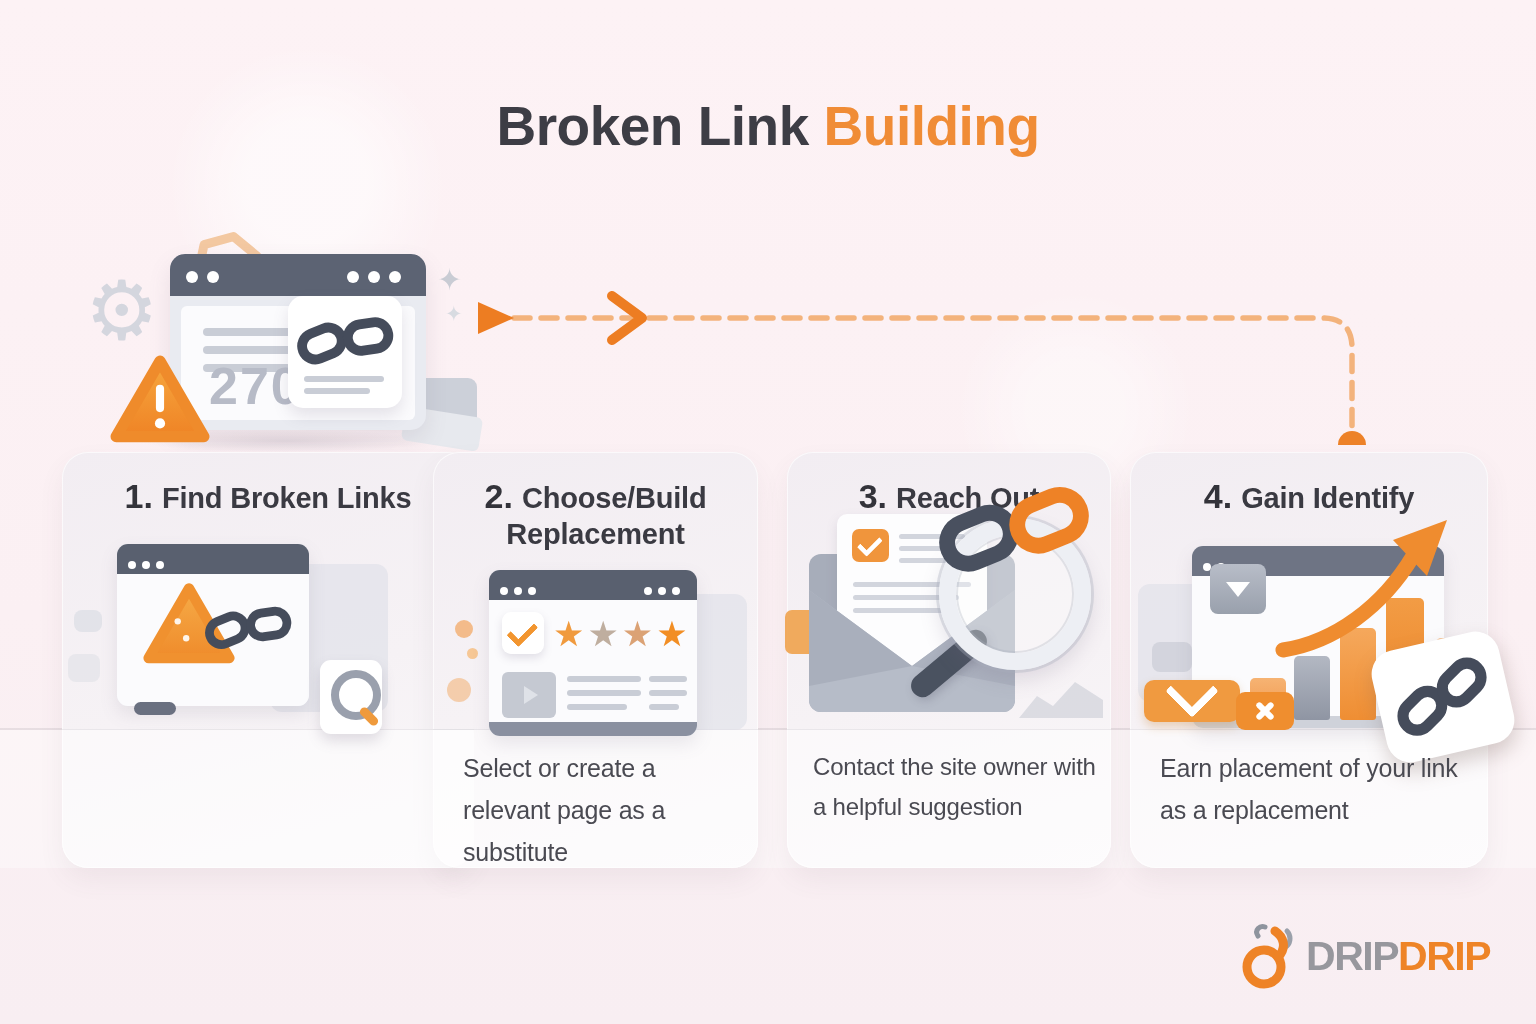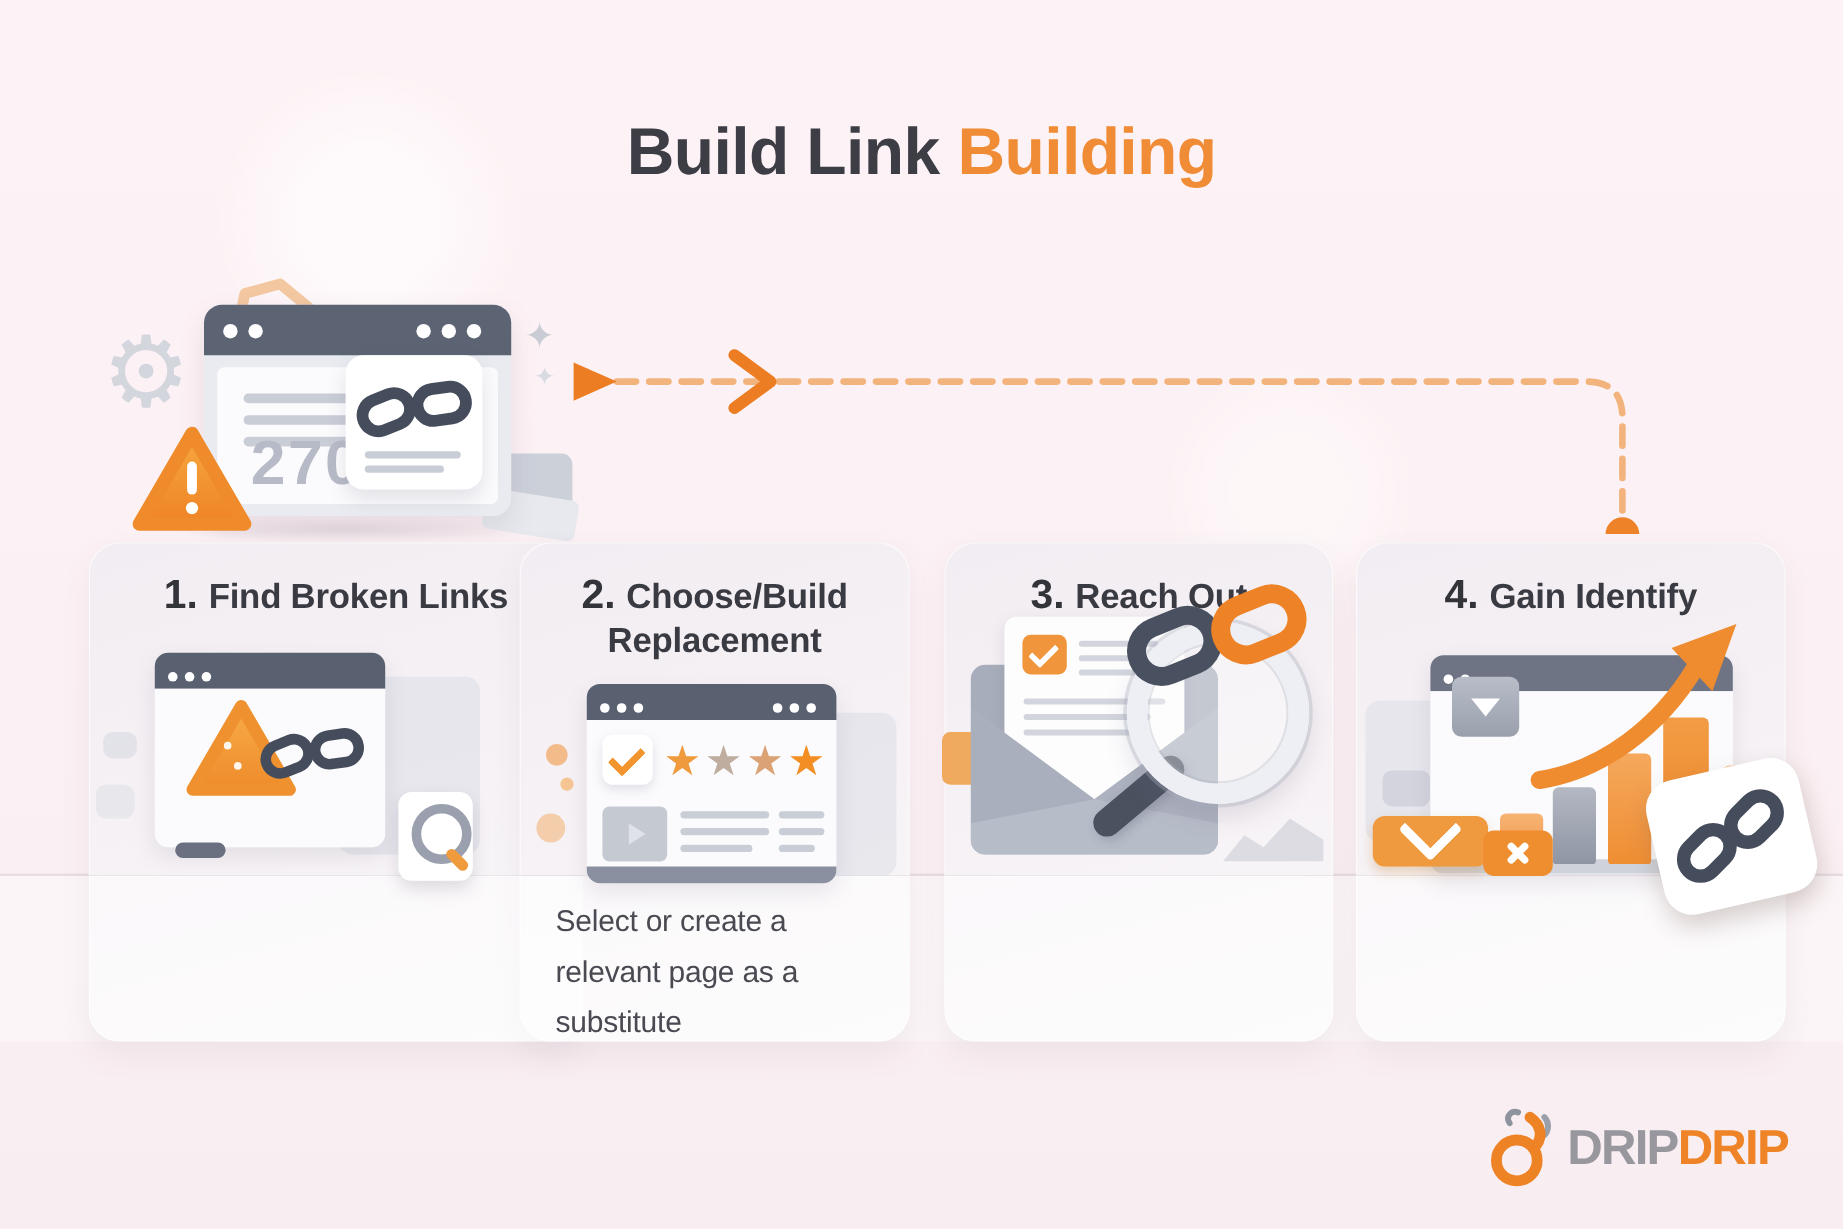--- a/index.html
+++ b/index.html
@@ -55,21 +55,21 @@
   .link-card svg { position:absolute; left:8px; top:16px; }
   .hero-tri { position:absolute; left:24px; top:122px; width:102px; }
 
   
   .flow { position:absolute; left:470px; top:288px; width:920px; height:175px; }
 
   
   .card { position:absolute; top:452px; height:416px; border-radius:26px;
     background:linear-gradient(165deg,#F2EDF2 0%,#F6F2F5 55%,#FAF8FA 100%);
     box-shadow:0 12px 26px rgba(100,80,100,.07), inset 0 0 0 1px rgba(255,255,255,.65); }
-  .card-1 { left:74px;  width:412px; }
+  .card-1 { left:62px;  width:412px; }
   .card-2 { left:433px; width:325px; }
   .card-3 { left:787px; width:324px; }
   .card-4 { left:1130px;width:358px; }
   .card-caption-area { position:absolute; left:0; right:0; top:277px; bottom:0; z-index:2;
     background:rgba(255,255,255,.5); border-top:1px solid rgba(110,100,115,.12);
     border-radius:0 0 26px 26px; }
   .card-head { position:absolute; top:24px; left:0; width:100%; text-align:center; z-index:3;
     padding:0 14px; box-sizing:border-box; line-height:1.22; }
   .step-num { font-size:34px; font-weight:700; color:#33333A; margin-right:9px; }
   .step-ttl { font-size:29px; font-weight:600; color:#3A3A42; letter-spacing:-.2px; }
@@ -159,21 +159,21 @@
   .brand-text { font-size:41px; font-weight:800; letter-spacing:-1.5px; margin-left:8px; }
   .brand-text .g { color:#97979D; }
   .brand-text .o { color:#EE8427; }
 </style>
 </head>
 <body>
 
 <div class="canvas">
 
   <div class="main-title">
-    <span>Build Link</span>
+    <span>Broken Link</span>
     <span class="accent"> <span>Building</span></span>
   </div>
 
   <div class="surface-line"></div>
   <div class="surface-band"></div>
 
   <div class="hero">
     <div class="ground"></div>
     <svg class="hex" style="left:106px; top:0px;" width="74" height="64" viewBox="0 0 74 64">
       <polygon points="37,6 64,20 64,46 37,60 10,46 10,20" fill="none" stroke="#F2C193" stroke-width="9" stroke-linejoin="round" transform="rotate(12 37 32)"></polygon>
@@ -335,20 +335,21 @@
           </svg>
         </div>
       </div>
       <div class="mag3-handle"></div>
       <div class="mag3-ring"></div>
       <svg class="c3-chain" viewBox="0 0 150 86">
         <rect x="10" y="28" width="62" height="40" rx="20" fill="none" stroke="#49505F" stroke-width="15" transform="rotate(-16 41 48)"></rect>
         <rect x="78" y="18" width="62" height="40" rx="20" fill="none" stroke="#EE8226" stroke-width="15" transform="rotate(-16 109 38)"></rect>
       </svg>
     </div>
+    <div class="card-caption">Contact the site owner with a helpful suggestion</div>
   </div>
 
   <div class="card card-4">
     <div class="card-caption-area"></div>
     <div class="card-head">
       <span class="step-num">4.</span><span class="step-ttl">Gain Identify</span>
     </div>
     <div class="card-art">
       <div class="ghost" style="left:8px; top:132px; width:88px; height:118px;"></div>
       <div class="blob" style="left:22px; top:190px; width:40px; height:30px; background:#C7CBD4;"></div>
@@ -378,20 +379,21 @@
       <div class="c4-xbtn">
           <div class="x-mark"></div>
         </div>
       <div class="chain-sticker">
         <svg width="104" height="62" viewBox="0 0 140 80" style="transform:rotate(-12deg);">
           <rect x="8" y="26" width="58" height="38" rx="19" fill="none" stroke="#454C5B" stroke-width="15" transform="rotate(-20 37 45)"></rect>
           <rect x="72" y="14" width="58" height="38" rx="19" fill="none" stroke="#454C5B" stroke-width="15" transform="rotate(-20 101 33)"></rect>
         </svg>
       </div>
     </div>
+    <div class="card-caption">Earn placement of your link as a replacement</div>
   </div>
 
   <div class="brand">
     <svg width="64" height="68" viewBox="0 0 64 68">
       <path d="M24 14 C20 8 26 3 31 5" fill="none" stroke="#8E949E" stroke-width="5" stroke-linecap="round"></path>
       <path d="M53 24 C57 20 57 13 53 9" fill="none" stroke="#9AA0AA" stroke-width="5" stroke-linecap="round"></path>
       <circle cx="30" cy="45" r="17" fill="none" stroke="#EE8326" stroke-width="9"></circle>
       <path d="M44 35 C53 26 50 15 41 9" fill="none" stroke="#EE8326" stroke-width="9" stroke-linecap="round"></path>
     </svg>
     <div class="brand-text">

